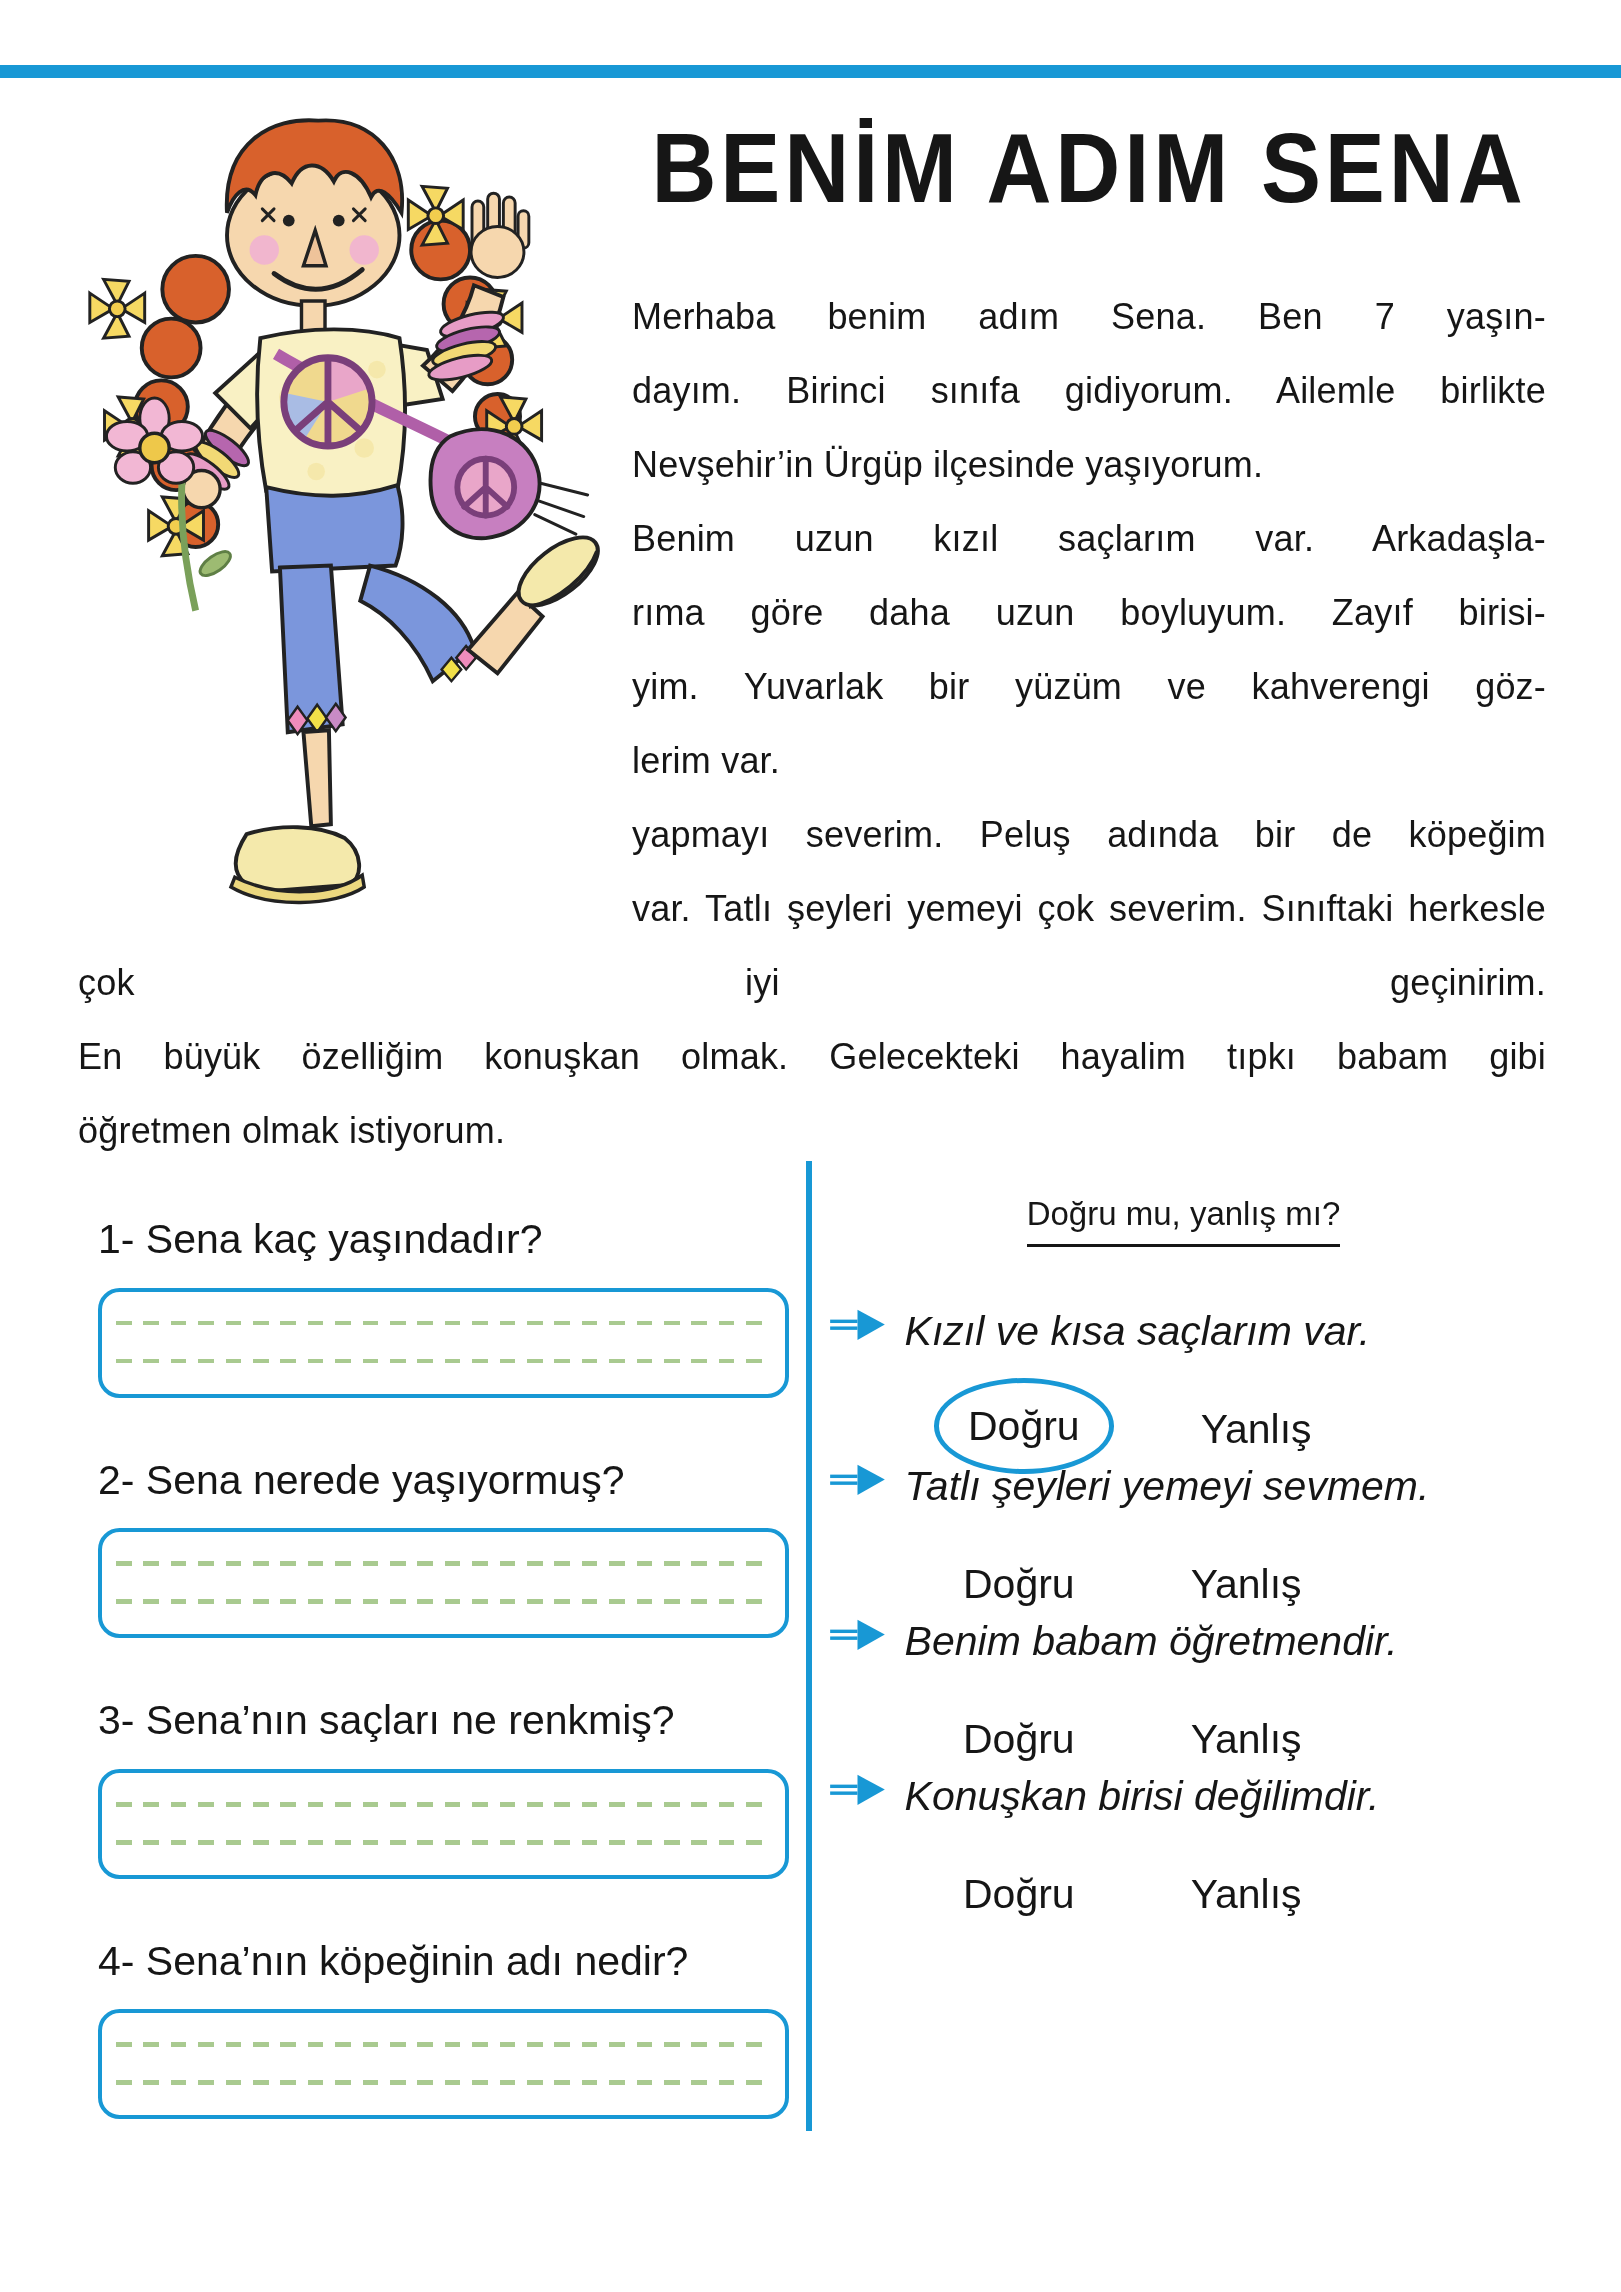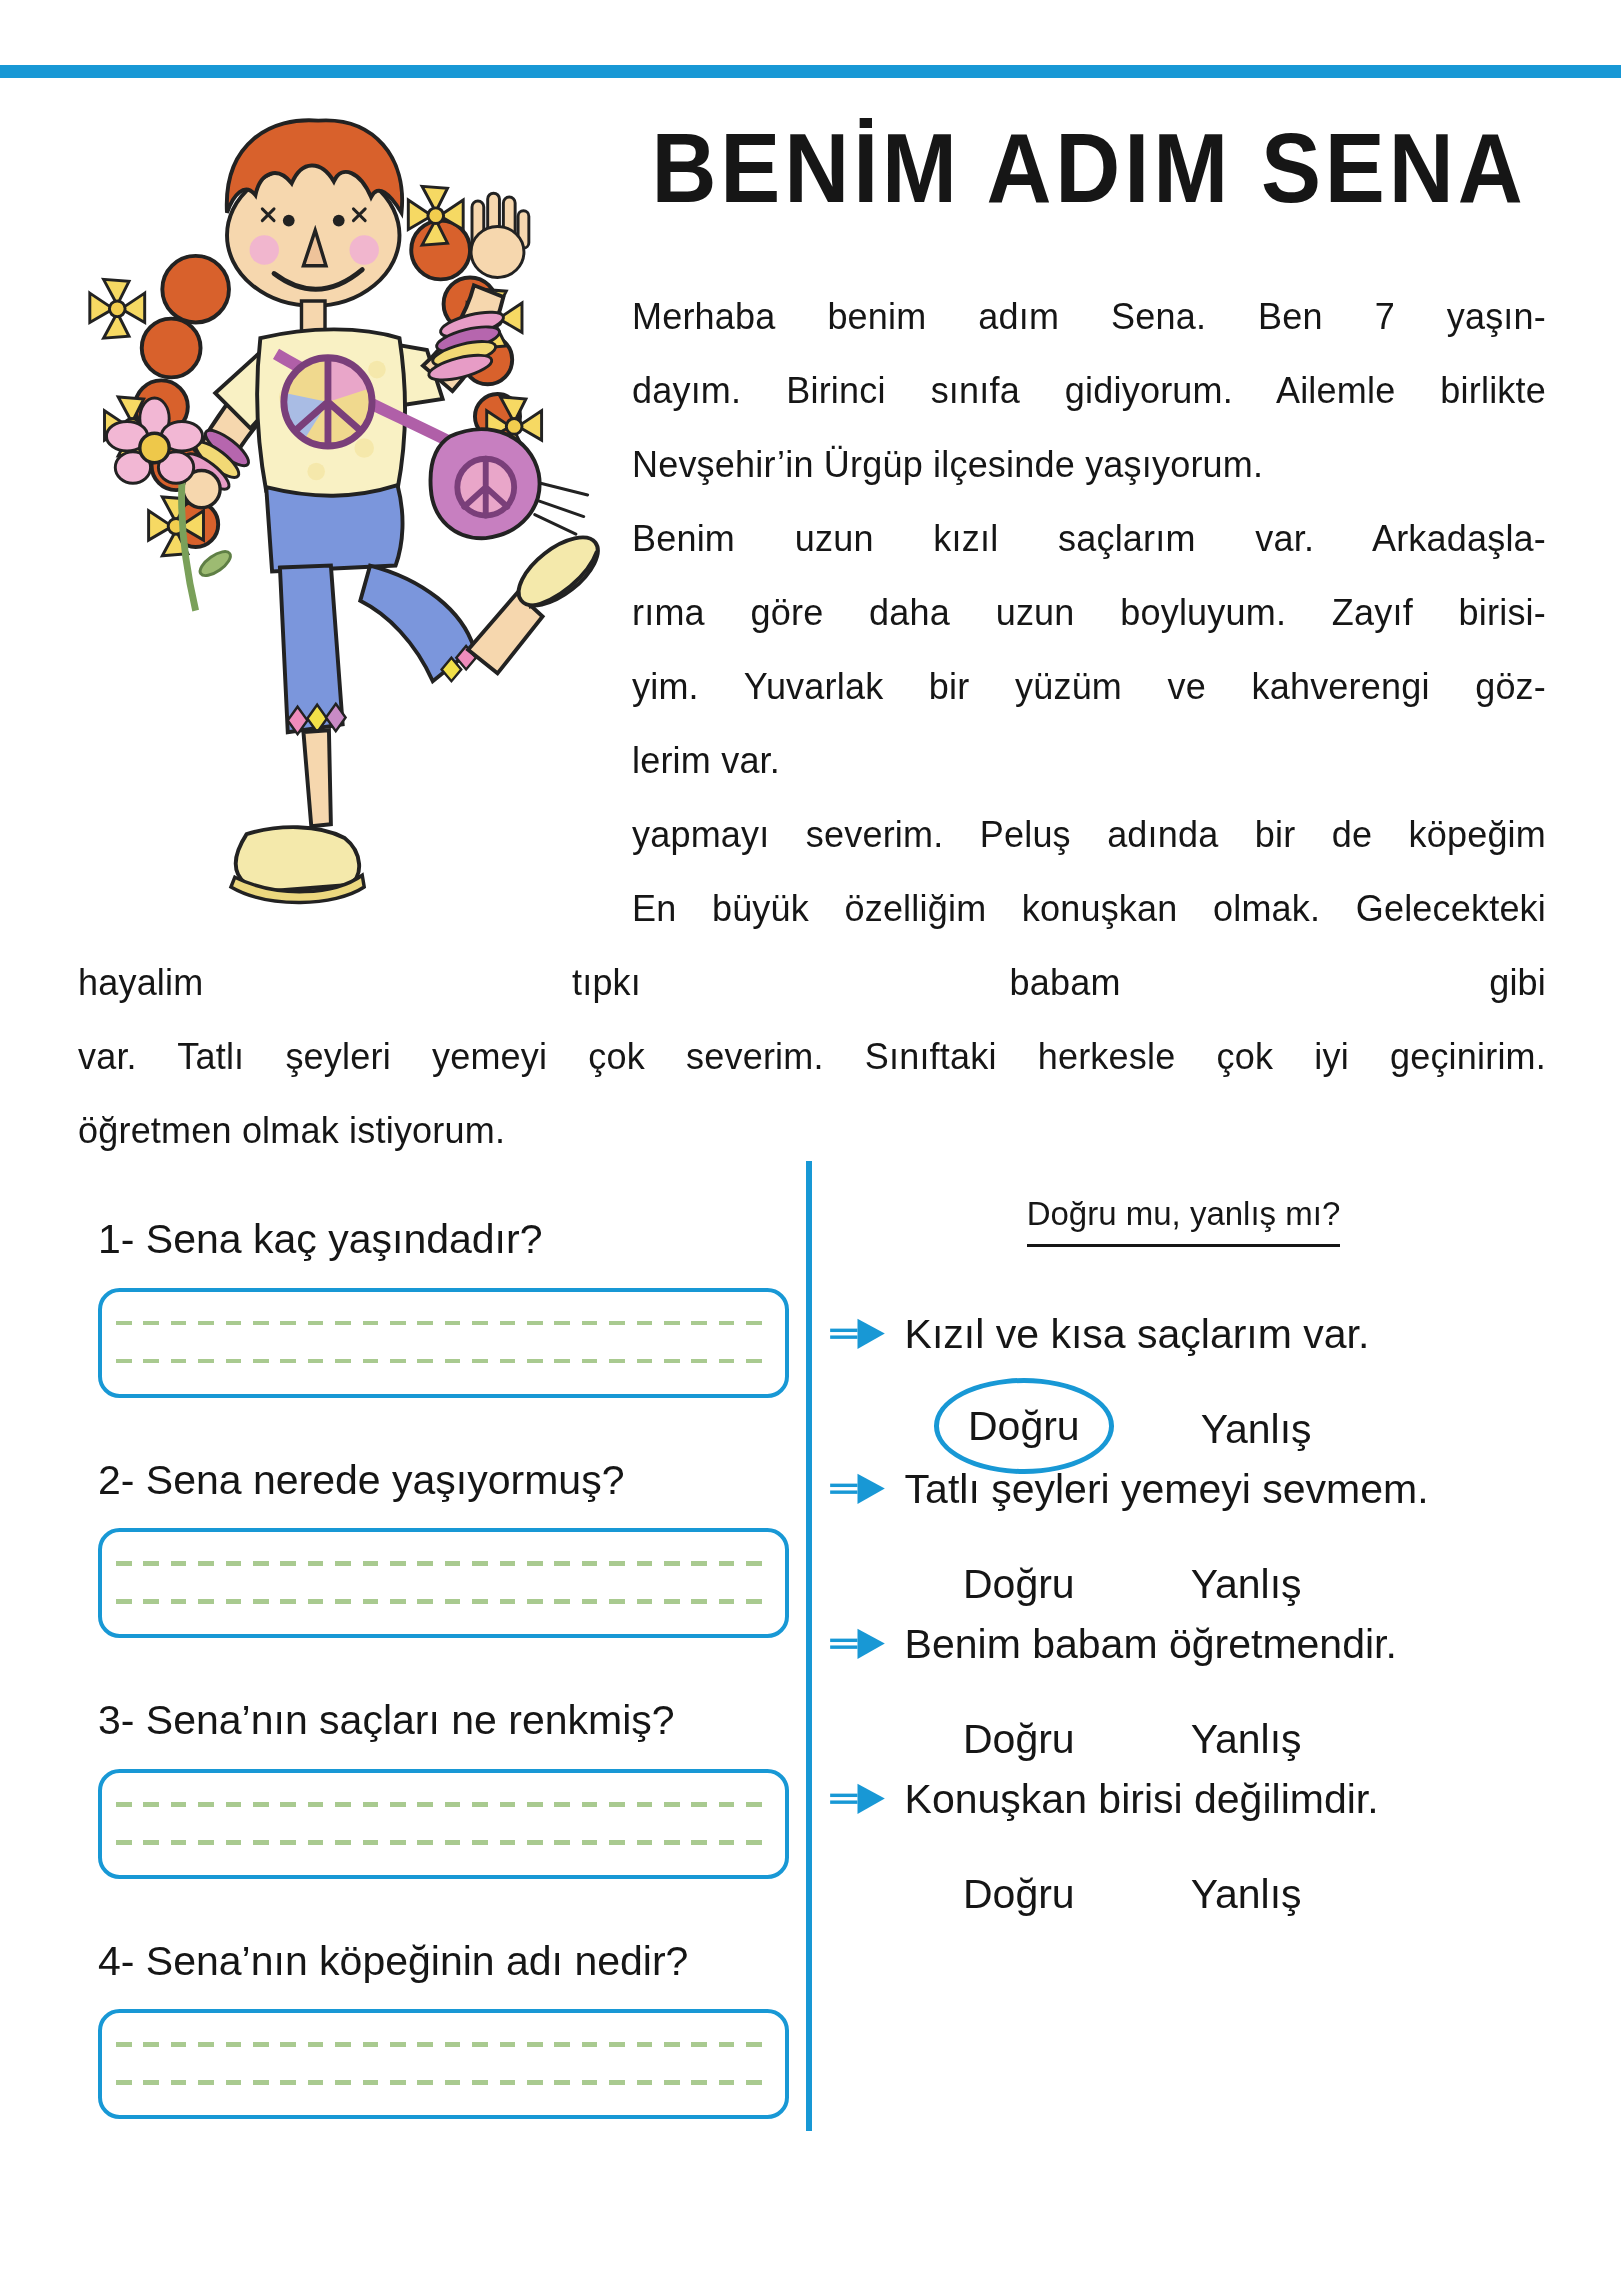--- a/index.html
+++ b/index.html
@@ -31,21 +31,21 @@
   .answer-box { position:relative; width:691px; height:110px; border:4.9px solid #1898d5;
                 border-radius:21.6px; background:#fff; margin-bottom:55px; }
   .dash { position:absolute; left:13.7px; right:13.7px; height:4.9px;
           background:repeating-linear-gradient(90deg,#a9ca90 0 15.7px, transparent 15.7px 27.4px); }
   .dash.d1 { top:29px; } .dash.d2 { top:67px; }
 
   .truefalse { position:absolute; left:828px; top:1161px; width:711px; }
   .tf-heading { font-size:33px; font-weight:400; width:max-content; margin:24.5px auto 0 auto;
                 padding-bottom:3.9px; border-bottom:3.9px solid #161616; line-height:55px; }
   .tf-item { margin-top:0; }
-  .tf-item .stmt-row { display:flex; align-items:center; gap:19.6px; height:59px; }
+  .tf-item .stmt-row { display:flex; gap:19.6px; height:59px;font-style:italic; }
   .tf-item:nth-of-type(2) { margin-top:57px; }
   .stmt { font-size:41px; line-height:54px; }
   .opts { display:flex; gap:116px; margin:35px 0 0 135px; height:61px; align-items:center; }
   .opt { font-size:41px; line-height:54px; cursor:pointer; }
   .opt.circled { border:5.9px solid #1898d5; border-radius:50%; padding:15.7px 29px;
                  margin:-21.6px -29px -15.7px -29px; }
   .arrow-ic { flex:0 0 auto; display:inline-flex; }
 
   
   .footer-logo { position:absolute; left:1321px; top:2203px; display:flex; align-items:center; gap:11.8px; }
@@ -249,22 +249,22 @@
     <h1 class="title">BENİM ADIM SENA</h1>
 
     <div class="tline ind">Merhaba benim adım Sena. Ben 7 yaşın-</div>
     <div class="tline">dayım. Birinci sınıfa gidiyorum. Ailemle birlikte</div>
     <div class="tline pend">Nevşehir’in Ürgüp ilçesinde yaşıyorum.</div>
     <div class="tline ind">Benim uzun kızıl saçlarım var. Arkadaşla-</div>
     <div class="tline">rıma göre daha uzun boyluyum. Zayıf birisi-</div>
     <div class="tline">yim. Yuvarlak bir yüzüm ve kahverengi göz-</div>
     <div class="tline pend">lerim var.</div>
     <div class="tline">yapmayı severim. Peluş adında bir de köpeğim</div>
+    <div class="tline">var. Tatlı şeyleri yemeyi çok severim. Sınıftaki herkesle çok iyi geçinirim.</div>
     <div class="tline">En büyük özelliğim konuşkan olmak. Gelecekteki hayalim tıpkı babam gibi</div>
-    <div class="tline">var. Tatlı şeyleri yemeyi çok severim. Sınıftaki herkesle çok iyi geçinirim.</div>
     <div class="tline pend">öğretmen olmak istiyorum.</div>
   </div>
 
   <div class="divider"></div>
 
   <div class="questions">
     <div class="q-label">1- Sena kaç yaşındadır?</div>
     <div class="answer-box">
       <div class="dash d1"></div>
       <div class="dash d2"></div>

